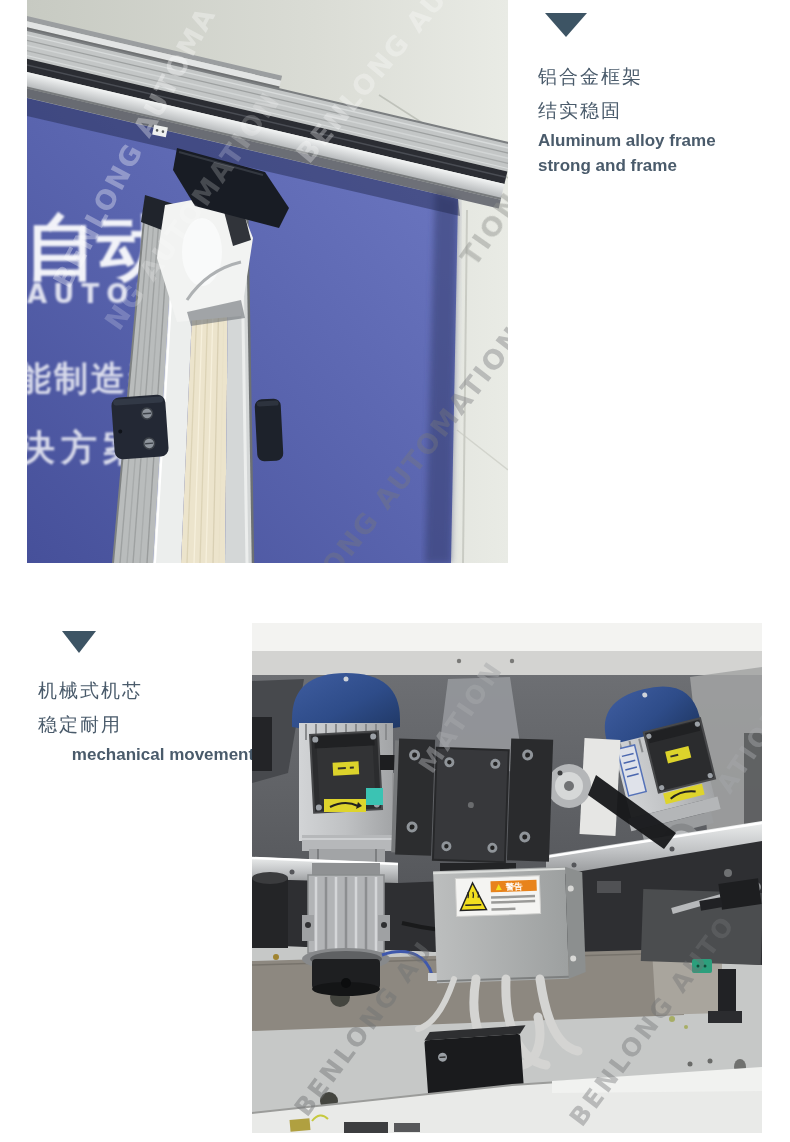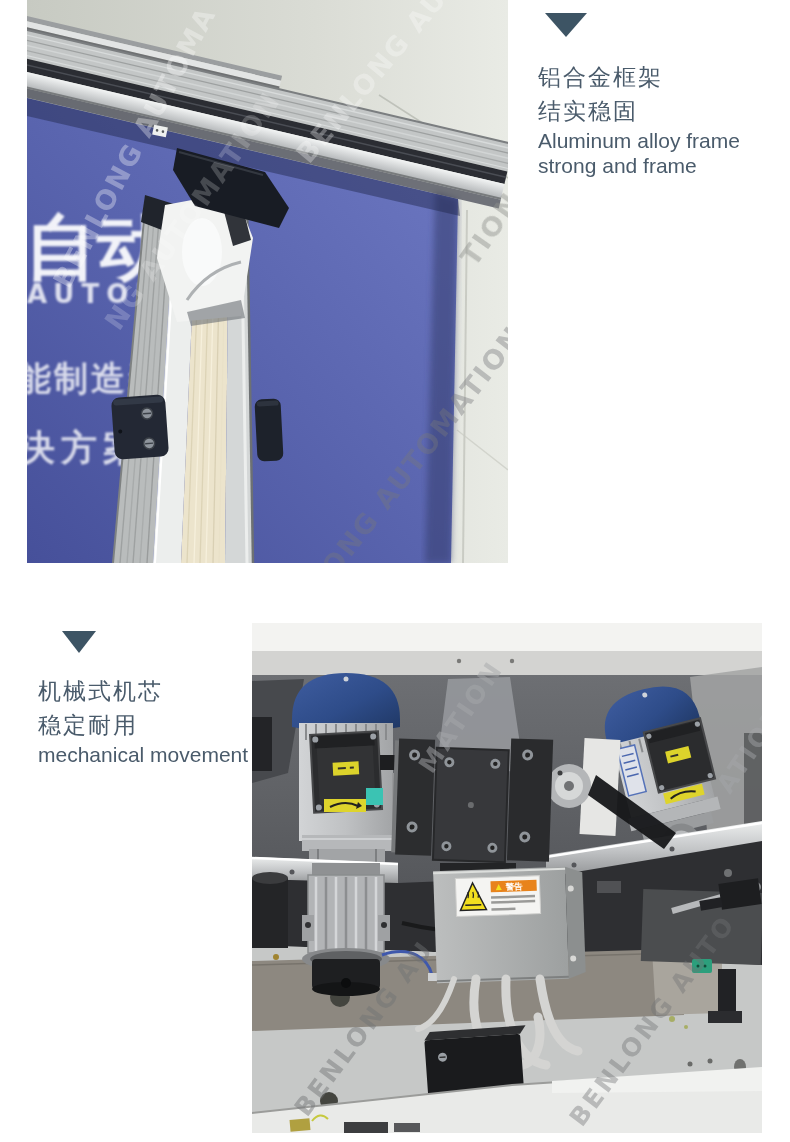--- a/index.html
+++ b/index.html
@@ -6,32 +6,32 @@
   .page{position:relative;width:790px;height:1142px;background:#ffffff;overflow:hidden;
         font-family:"Liberation Sans","DejaVu Sans",sans-serif;}
   .photo{position:absolute;overflow:hidden;}
   .photo svg{display:block;}
   .photo-top{left:27px;top:0;width:481px;height:563px;}
   .photo-bottom{left:252px;top:623px;width:510px;height:510px;}
   .caption{position:absolute;color:#4a5b6b;}
   .caption .tri{width:0;height:0;border-left:21px solid transparent;border-right:21px solid transparent;
                 border-top:24px solid #3d5464;}
   .caption .tri-sm{border-left-width:17px;border-right-width:17px;border-top-width:22px;}
-  .caption h2.zh{margin:0;font-size:23px;font-weight:400;letter-spacing:2px;line-height:34px;color:#4a5b6b;}
-  .caption p.en{margin:0;font-size:21px;font-weight:400;line-height:25px;color:#4a5b6b;}
+  .caption h2.zh{margin:0;font-size:19px;font-weight:400;letter-spacing:2px;line-height:34px;color:#4a5b6b;}
+  .caption p.en{margin:0;font-size:17px;font-weight:700;line-height:25px;color:#4a5b6b;}
   .caption-top{left:538px;top:13px;width:250px;}
   .caption-top .tri{margin-left:7px;margin-bottom:23px;}
   .caption-top .zh1{margin-bottom:11px;}
   .caption-top .zh2{margin-bottom:19px;}
   .caption-top .en1{margin-bottom:8px;}
   .caption-bottom{left:38px;top:631px;width:250px;}
   .caption-bottom .tri{margin-left:24px;margin-bottom:21px;}
   .caption-bottom .zh1{margin-bottom:15px;}
   .caption-bottom .zh2{margin-bottom:19px;}
-  .caption-bottom .en1{margin-bottom:7px;}
+  .caption-bottom .en1{margin-bottom:7px;text-align:center;}
   svg text{font-family:"DejaVu Sans","Liberation Sans",sans-serif;}
   .wm{font-weight:bold;}
 </style>
 </head>
 <body>
 
 <div class="page">
 
   <div class="photo photo-top">
     <svg width="481" height="563" viewBox="0 0 481 563">

